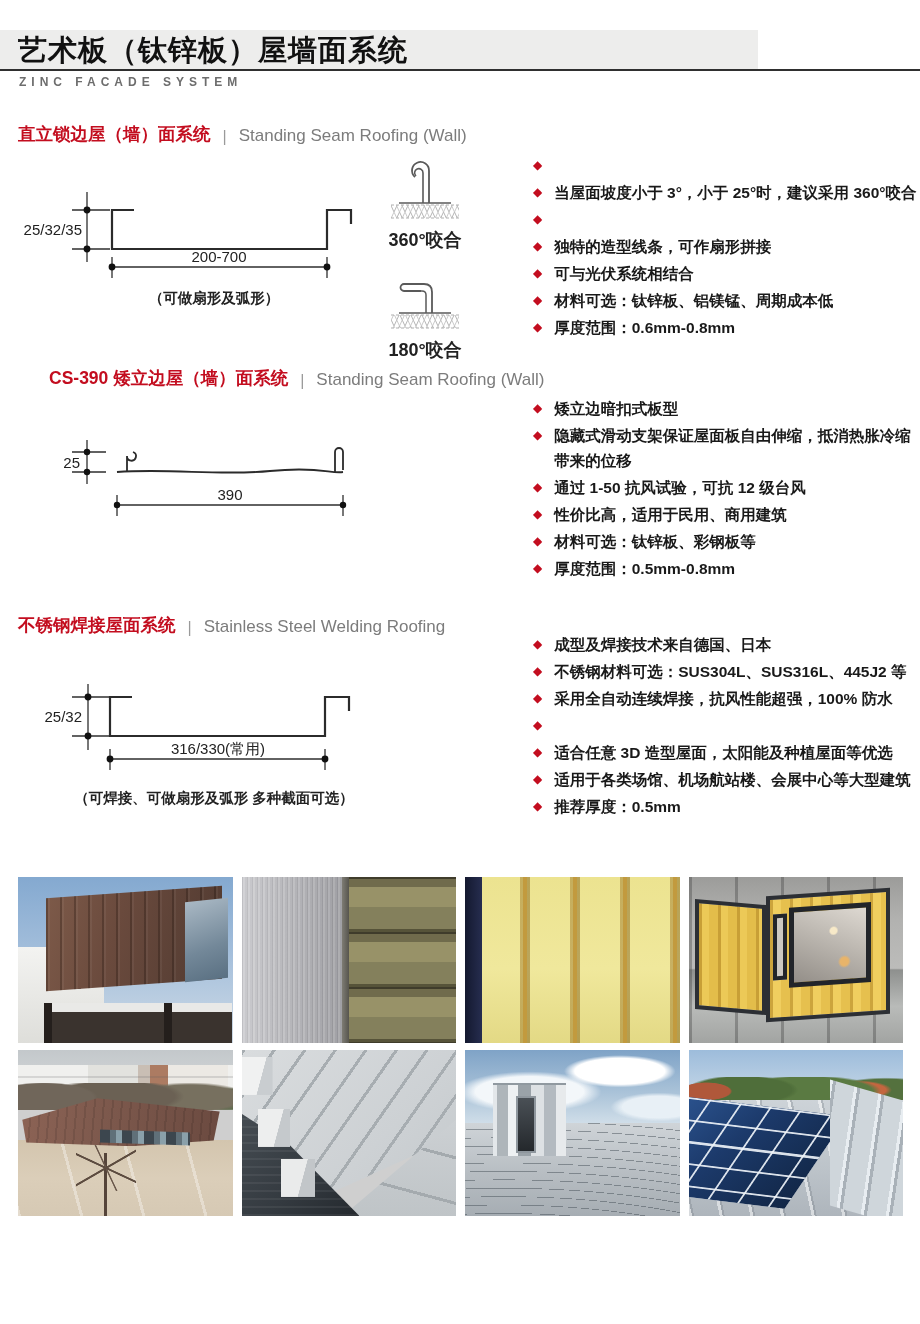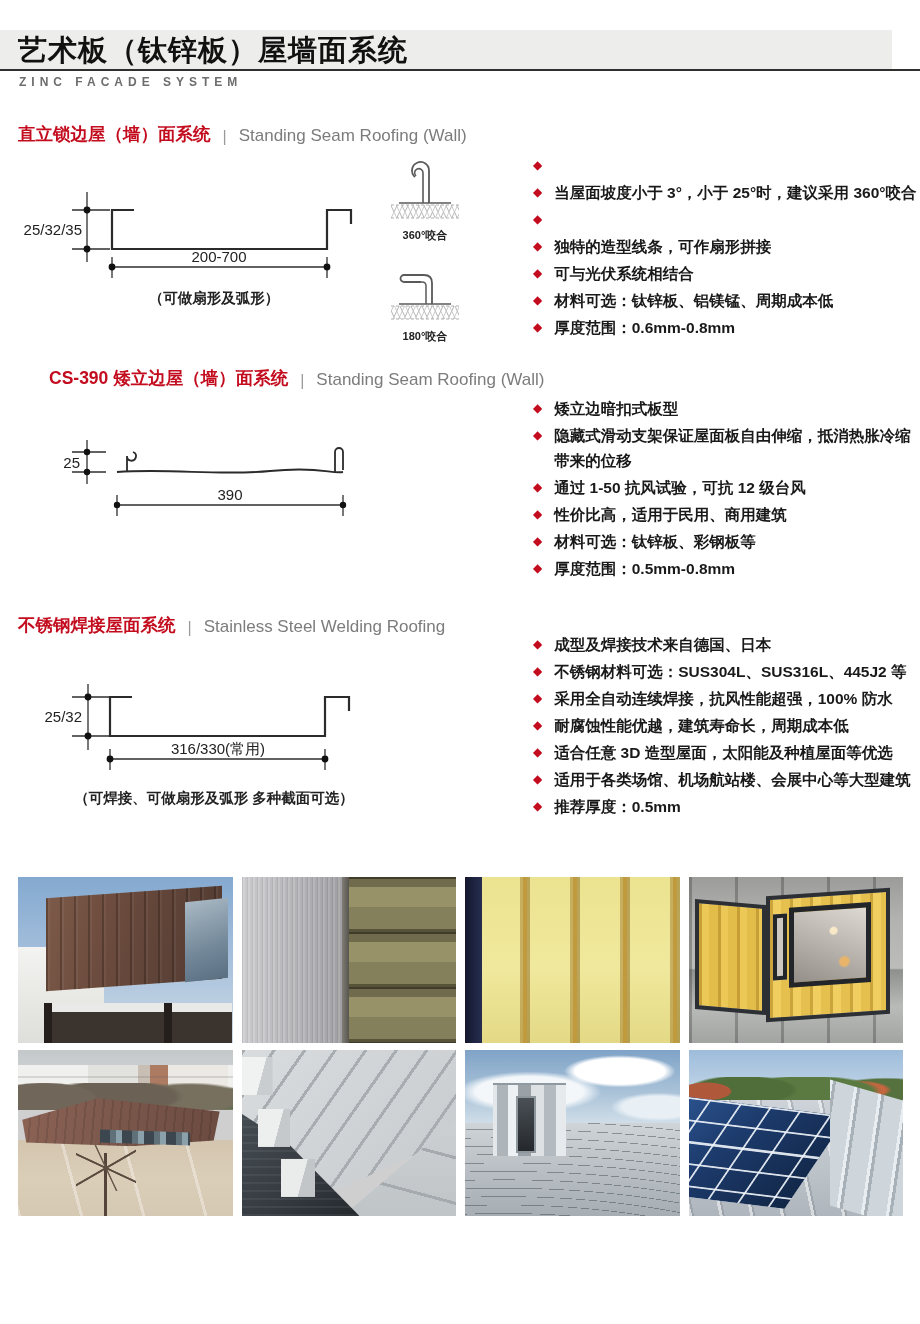--- a/index.html
+++ b/index.html
@@ -1,21 +1,21 @@
 <!DOCTYPE html>
 <html><head>
 <meta charset="utf-8">
 <style>
   * { margin:0; padding:0; box-sizing:border-box; }
   html,body { background:#ffffff; }
   body { font-family:"Liberation Sans","DejaVu Sans",sans-serif; color:#1d1d1d; }
   .page { position:relative; width:920px; height:1324px; background:#fff; overflow:hidden; }
 
   
-  .title-band { position:absolute; left:0; top:30px; width:892px; height:39px; background:#ededec; }
+  .title-band { position:absolute; left:0; top:30px; width:758px; height:39px; background:#ededec; }
   .title-band h1 { font-size:29px; font-weight:900; letter-spacing:1px; color:#111; line-height:40px; padding-left:18px; }
   .title-rule { position:absolute; left:0; top:69px; width:920px; height:2px; background:#2f2f2f; }
   .subtitle { position:absolute; left:19px; top:75px; font-size:12px; font-weight:700; letter-spacing:5px; color:#6d6d6d; }
 
   
   .sec-head { position:absolute; left:18px; display:flex; align-items:flex-end; white-space:nowrap; }
   .sec-head .cn { font-size:17.5px; font-weight:800; color:#c30d1f; }
   .sec-head .sep { font-size:16px; color:#9a9a9a; margin:0 12px; font-weight:400; }
   .sec-head .en { font-size:17px; color:#7c7c7c; font-weight:500; }
   #head1 { top:122px; } #head2 { top:366px;margin-left:31px; } #head3 { top:613px; }
@@ -29,21 +29,21 @@
   #bul2 { left:533px; top:396px; width:384px; }
   #bul3 { left:533px; top:632px; width:388px; }
 
   
   svg text { font-family:"Liberation Sans","DejaVu Sans",sans-serif; fill:#222; }
   .dwg { position:absolute; }
   #dwg1 { left:14px; top:152px; }
   #dwg2 { left:30px; top:420px; }
   #dwg3 { left:14px; top:662px; }
   .seam-col { position:absolute; left:383px; top:152px; width:84px; text-align:center; }
-  .seam-col .seam-label { font-size:11px; font-weight:700; color:#222; margin:2px 0 14px 0;text-align:center; }
+  .seam-col .seam-label { font-size:18px; font-weight:700; color:#222; margin:2px 0 14px 0;text-align:center; }
 
   
   .gallery { position:absolute; left:18px; top:877px; width:885px; display:grid;
              grid-template-columns:repeat(4,1fr); gap:7px 9px; }
   .photo { position:relative; height:166px; overflow:hidden; background:#cfcfcf; }
   .ly { position:absolute; }
 
   
   .p1-sky{inset:0;background:linear-gradient(180deg,#84a9d0 0%,#a3bedb 45%,#cfdbe6 100%);}
   .p1-white{left:0;bottom:0;width:40%;height:58%;background-repeat:no-repeat;
@@ -344,21 +344,20 @@
     <li>
         <span class="dm">◆</span>
         <span class="tx">不锈钢材料可选：SUS304L、SUS316L、445J2 等</span>
       </li>
     <li>
         <span class="dm">◆</span>
         <span class="tx">采用全自动连续焊接，抗风性能超强，100% 防水</span>
       </li>
     <li>
         <span class="dm">◆</span>
-        <span class="tx">耐腐蚀性能优越，建筑寿命长，周期成本低</span>
       </li>
     <li>
         <span class="dm">◆</span>
         <span class="tx">适合任意 3D 造型屋面，太阳能及种植屋面等优选</span>
       </li>
     <li>
         <span class="dm">◆</span>
         <span class="tx">适用于各类场馆、机场航站楼、会展中心等大型建筑</span>
       </li>
     <li>

